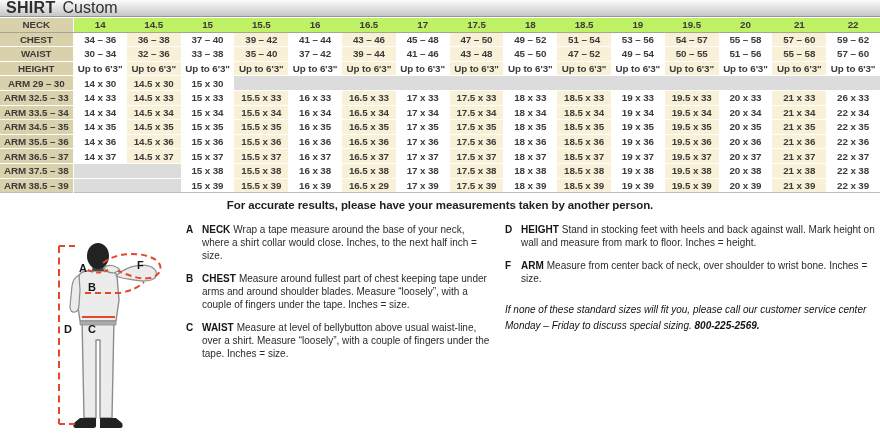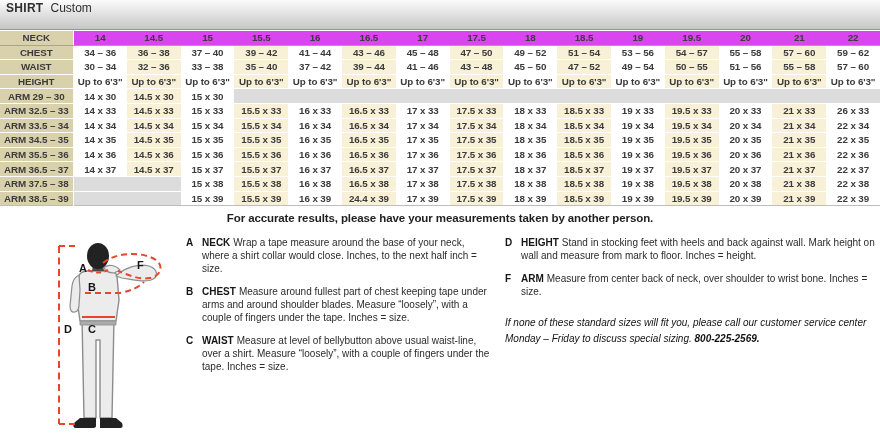--- a/index.html
+++ b/index.html
@@ -1,36 +1,36 @@
 <!DOCTYPE html>
 <html><head>
 <meta charset="utf-8">
 <style>
   * { margin:0; padding:0; box-sizing:border-box; }
   body { font-family:"Liberation Sans", sans-serif; background:#ffffff; }
   .page { position:relative; width:880px; height:445px; background:#fff; overflow:hidden; }
 
   
-  .titlebar { height:30px; background:linear-gradient(#fbfbfb,#c6c6c6); border-bottom:1px solid #979797;
-              font-size:12px; line-height:16px; padding-left:6px; color:#2e2e2e; }
+  .titlebar { height:17px; background:linear-gradient(#fbfbfb,#c6c6c6); border-bottom:1px solid #979797;
+              font-size:16px; line-height:16px; padding-left:6px; color:#2e2e2e; }
   .titlebar .t1 { font-weight:bold; letter-spacing:.3px; }
   .titlebar .t2 { margin-left:7px; }
 
   
   table.sizes { width:880px; border-collapse:collapse; table-layout:fixed;
                 font-family:"Liberation Sans", sans-serif; font-size:9.8px; font-weight:bold;
                 color:#3b3b3b; letter-spacing:-.1px; border-bottom:1px solid #bdbdbd; }
   table.sizes col.lbl { width:73px; }
   table.sizes th, table.sizes td { height:14.6px; padding:0; text-align:center; border-top:1px solid #ffffff;
                                    white-space:nowrap; overflow:hidden; }
   th.row-label { text-align:left; padding-left:6px; background:#d9d1ac; border-right:1px solid #fdfdf8; }
   .c-white { background:#ffffff; }
   .c-cream { background:#f8f1d8; }
   .c-empty { background:#dcdcdc; }
-  .c-tan   { background:#d946ef; }
+  .c-tan   { background:#bef264; }
   tr.neck-row th, tr.neck-row td { border-bottom:1px solid #a9a492; }
 
   
   .intro { margin-top:6px; text-align:center; font-size:11.5px; font-weight:bold;
            line-height:13.5px; color:#1f1f1f; letter-spacing:-.1px; }
 
   
   .figure { position:absolute; left:30px; top:240px; width:160px; height:205px; }
 
   
@@ -257,21 +257,21 @@
           <td class="c-cream">21 x 38</td>
           <td class="c-white">22 x 38</td>
         </tr>
         <tr>
           <th class="row-label">ARM 38.5 – 39</th>
           <td class="c-empty"></td>
           <td class="c-empty"></td>
           <td class="c-white">15 x 39</td>
           <td class="c-cream">15.5 x 39</td>
           <td class="c-white">16 x 39</td>
-          <td class="c-cream">24.4 x 39</td>
+          <td class="c-cream">16.5 x 29</td>
           <td class="c-white">17 x 39</td>
           <td class="c-cream">17.5 x 39</td>
           <td class="c-white">18 x 39</td>
           <td class="c-cream">18.5 x 39</td>
           <td class="c-white">19 x 39</td>
           <td class="c-cream">19.5 x 39</td>
           <td class="c-white">20 x 39</td>
           <td class="c-cream">21 x 39</td>
           <td class="c-white">22 x 39</td>
         </tr>

